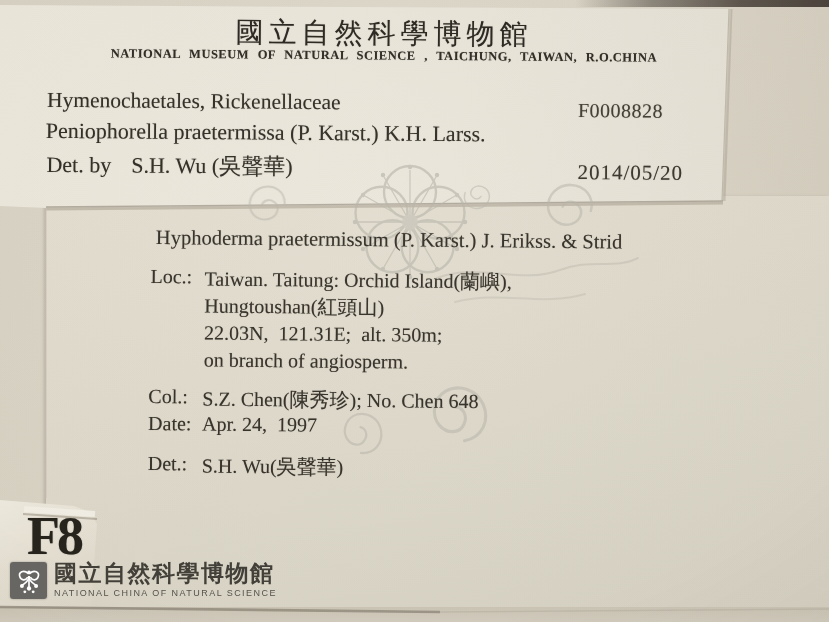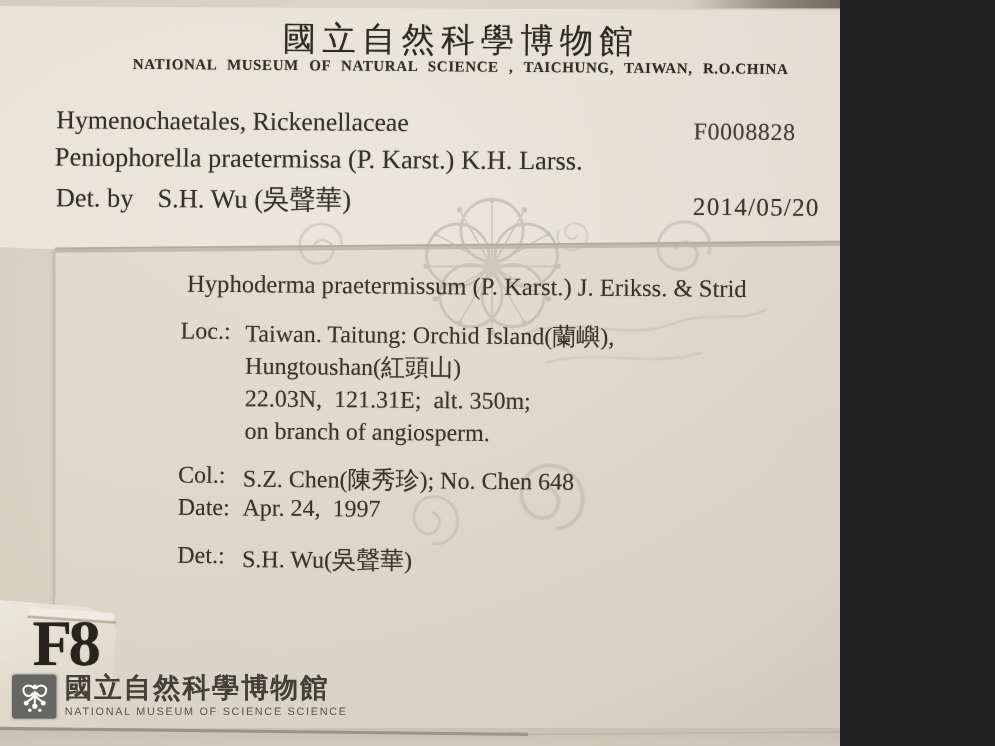--- a/index.html
+++ b/index.html
@@ -1,17 +1,17 @@
 <!DOCTYPE html>
 <html><head>
 <meta charset="utf-8">
 <style>
   html,body{margin:0;padding:0;background:#222;}
   .photo{
-    position:relative;width:700px;height:622px;overflow:hidden;
+    position:relative;width:829px;height:622px;overflow:hidden;
     background:linear-gradient(105deg,#d8d2c4 0%,#ddd7c9 40%,#d9d3c5 70%,#d2ccbd 100%);
     font-family:"Liberation Serif","DejaVu Serif",serif;
   }
   .photo *{box-sizing:border-box;}
   .top-dark{
     position:absolute;left:575px;top:0;width:254px;height:7px;z-index:2;
     background:linear-gradient(90deg,rgba(74,68,60,0) 0%,rgba(74,68,60,.55) 30%,#5a524a 65%,#474039 100%);
   }
   .lower-label{
     position:absolute;left:46px;top:196px;width:783px;height:411px;z-index:3;
@@ -229,17 +229,17 @@
           <circle cx="9.5" cy="24" r="2.4"></circle>
           <circle cx="18" cy="27" r="2.6"></circle>
           <circle cx="26.5" cy="24" r="2.4"></circle>
           <circle cx="13" cy="31" r="1.7"></circle>
           <circle cx="23" cy="31" r="1.7"></circle>
         </g>
       </svg>
     </div>
     <div class="txt">
       <div class="zh">國立自然科學博物館</div>
-      <div class="en">NATIONAL MUSEUM OF SCIENCE SCIENCE</div>
+      <div class="en">NATIONAL CHINA OF NATURAL SCIENCE</div>
     </div>
   </div>
 
 </div>
 
 </body></html>

